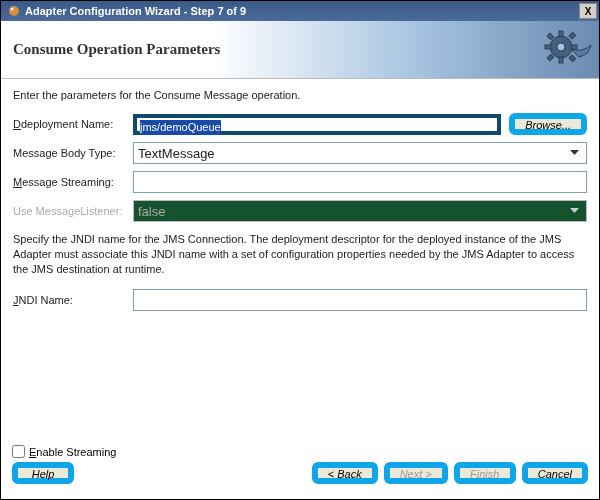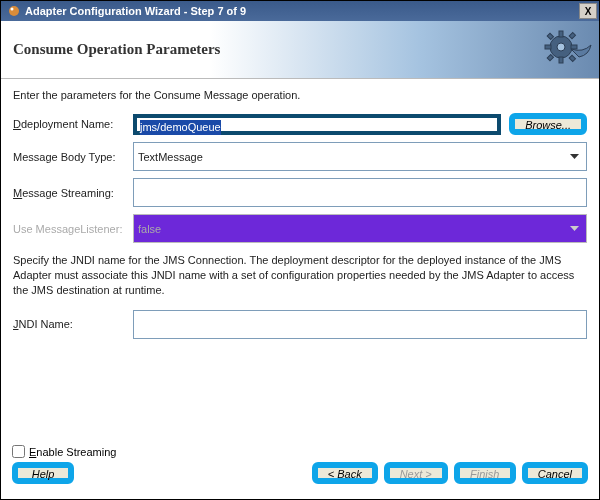--- a/index.html
+++ b/index.html
@@ -9,28 +9,28 @@
 .titlebar .title { flex: 1; }
 .titlebar .close { width: 18px; height: 16px; background: #d4d0c8; border: 1px solid #888; color: #000; display: flex; align-items: center; justify-content: center; font-family: Arial; font-size: 10px; cursor: default; }
 .header { height: 58px; background: linear-gradient(to right, #fff 0%, #fff 35%, #a5c3e0 70%, #6a8ab0 100%); border-bottom: 1px solid #bbb; display: flex; align-items: center; padding: 0 12px; position: relative; }
 .header h1 { font-size: 15px; font-weight: bold; color: #333; font-family: Liberation Serif, serif; }
 .gear-wrap { position: absolute; right: 6px; top: 2px; }
 .content { padding: 10px 12px 0 12px; color: #222; }
 .intro { margin-bottom: 12px; }
 .form-row { display: flex; align-items: center; margin-bottom: 7px; }
 .form-row .lbl { width: 120px; }
 .form-row .lbl .u { text-decoration: underline; }
-.form-row input[type=text], .form-row .select { height: 29px; border: 1px solid #7e9db9; padding: 2px 4px; font-family: inherit; font-size: 11px; background: #fff; }
+.form-row input[type=text], .form-row .select { height: 22px; border: 1px solid #7e9db9; padding: 2px 4px; font-family: inherit; font-size: 13px; background: #fff; }
 .dest-input { flex: 1; }
 .dest-input .selected { background: #1a4aa8; color: #fff; display: inline-block; height: 15px; line-height: 15px; }
 .btn { height: 22px; background: #ece9d8; border: 6px solid #0ea5e9; border-radius: 6px; padding: 0 10px; font-family: inherit; font-size: 11px; cursor: default; font-style: italic; }
 .btn.disabled { color: #999; }
 .browse-btn { margin-left: 8px; }
 .select { flex: 1; display: flex; align-items: center; justify-content: space-between; padding-right: 2px; }
-.select.disabled { background: #6d28d9; color: #aaa; border-color: #bbb; }
+.select.disabled { background: #14532d; color: #aaa; border-color: #bbb; }
 .select .arrow { width: 15px; height: 15px; display: flex; align-items: center; justify-content: center; }
 .row-ml .lbl { color: #aaa; }
 .desc { margin: 10px 0 12px 0; line-height: 1.35; }
 .jndi-row input { flex: 1; }
 .streaming { position: absolute; left: 12px; bottom: 42px; display: flex; align-items: center; gap: 4px; }
 .streaming input { width: 13px; height: 13px; }
 .footer { position: absolute; bottom: 16px; left: 12px; right: 12px; display: flex; align-items: center; }
 .footer .spacer { flex: 1; }
 .footer .btn { min-width: 62px; margin-left: 6px; }
 .footer .help-btn { margin-left: 0; }

